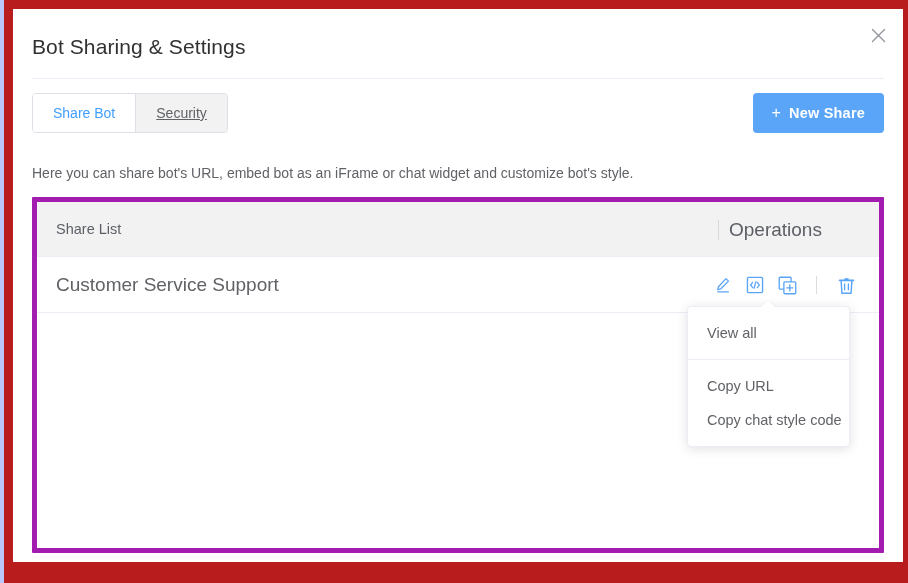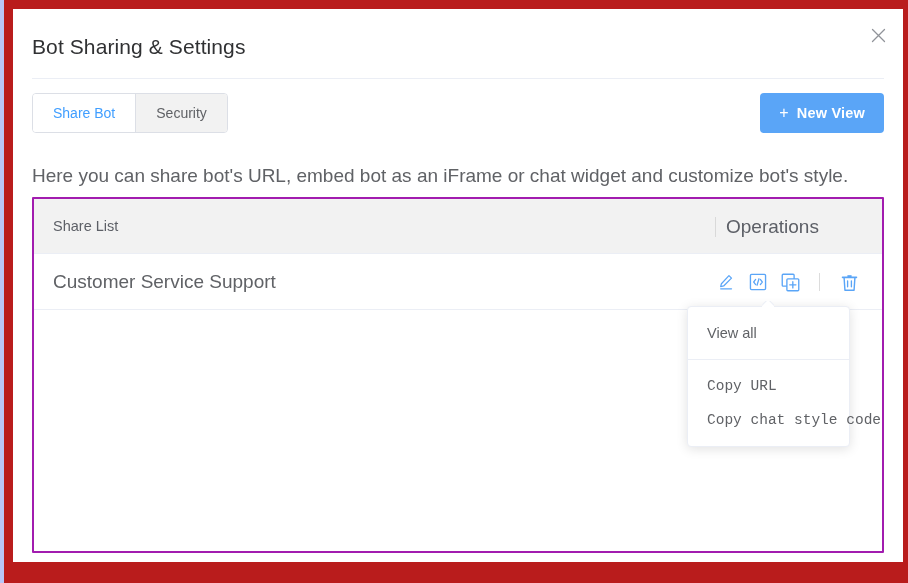--- a/index.html
+++ b/index.html
@@ -100,20 +100,21 @@
     border-right: 1px solid #dcdfe6;
   }
   .tab-item:last-child { border-right: none; }
   .tab-item.active {
     background: #ffffff;
     color: #409eff;
   }
   .tab-item.inactive {
     background: #f2f2f2;
     color: #606266;
+    text-decoration: underline;
   }
 
   #new-share-button {
     position: absolute;
     right: 19px;
     top: 0;
     height: 40px;
     background: #5aa5f7;
     color: #ffffff;
     border: none;
@@ -133,33 +134,33 @@
     font-weight: normal;
     line-height: 1;
     display: inline-block;
   }
 
   
   #description-text {
     position: absolute;
     left: 19px;
     top: 156px;
-    font-size: 19px;
+    font-size: 14px;
     color: #606266;
     white-space: nowrap;
   }
 
   
   #share-table {
     position: absolute;
     left: 19px;
     top: 188px;
     width: 852px;
     height: 356px;
-    border: 2px solid #a21caf;
+    border: 5px solid #a21caf;
     border-radius: 1px;
     background: #ffffff;
   }
   #table-header {
     position: relative;
     height: 55px;
     background: #f2f2f2;
     border-bottom: 1px solid #ebeef5;
   }
   #table-header-sharelist {
@@ -262,21 +263,20 @@
     transform-origin: 6px 6px;
     margin-left: 0px;
   }
   .menu-group { padding: 0; }
   #menu-group-top {
     border-bottom: 1px solid #ebeef5;
     padding: 9px 0;
   }
   #menu-group-bottom {
     padding: 9px 0;
-    font-family: Liberation Mono, monospace;
   }
   .menu-item {
     height: 34px;
     line-height: 34px;
     padding: 0 19px;
     font-size: 14.5px;
     color: #606266;
     cursor: pointer;
     white-space: nowrap;
   }
@@ -300,21 +300,21 @@
 
     <div id="toolbar-row">
 
       <div id="tab-group">
         <div class="tab-item active">Share Bot</div>
         <div class="tab-item inactive">Security</div>
       </div>
 
       <button id="new-share-button">
         <span id="new-share-plus">+</span>
-        <span>New View</span>
+        <span>New Share</span>
       </button>
 
     </div>
 
     <div id="description-text">Here you can share bot's URL, embed bot as an iFrame or chat widget and customize bot's style.</div>
 
     <div id="share-table">
 
       <div id="table-header">
         <div id="table-header-sharelist">Share List</div>

